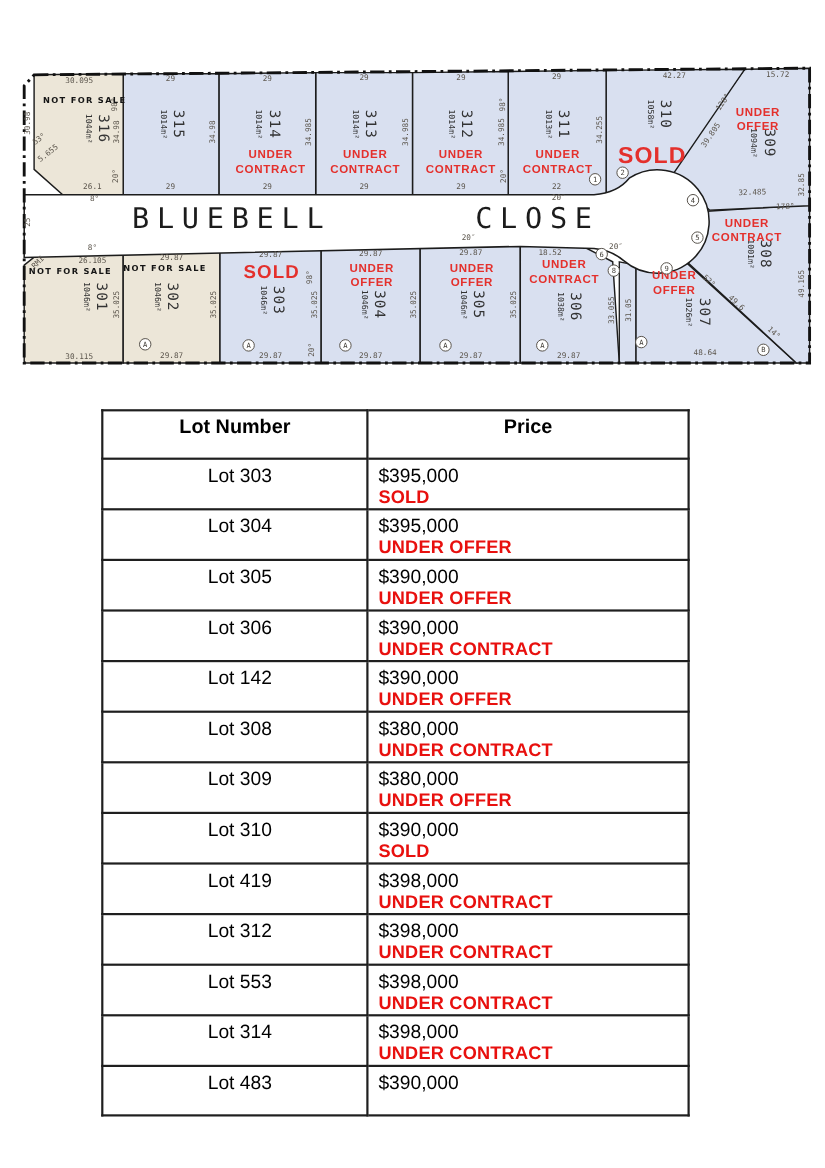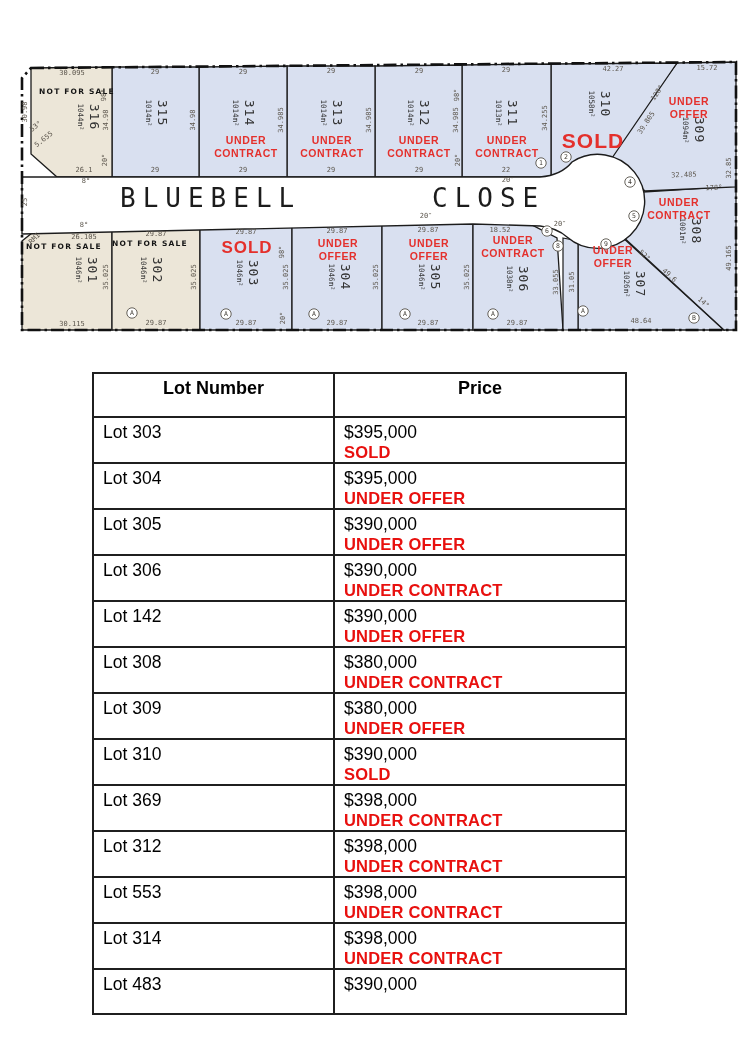--- a/index.html
+++ b/index.html
@@ -18,21 +18,21 @@
   .roadname{font:26px "DejaVu Sans Mono",monospace;fill:#1c1c1c;letter-spacing:7px;}
   .marker-txt{font:6.5px "DejaVu Sans Mono",monospace;fill:#44403a;}
   
   .price-table{position:absolute;left:92px;top:372px;width:535px;border-collapse:collapse;
                table-layout:fixed;}
   .price-table th,.price-table td{border:2px solid #1f1f1f;vertical-align:top;
                font-family:"Liberation Sans",sans-serif;}
   .price-table th{height:37px;font-size:18px;font-weight:bold;text-align:center;
                padding-top:4px;color:#000;}
   .price-table td{height:39px;font-size:17.5px;padding:4px 0 0 9px;color:#000;}
-  .col-lot{width:237px;}
+  .col-lot{width:237px;text-align:center;}
   .price-line{display:flex;align-items:baseline;flex-direction:column;}
   .price-val{display:inline-block;width:100px;color:#000;}
   .price-status{font-weight:bold;font-size:16.5px;color:#e8100e;letter-spacing:.2px;}
 </style>
 </head>
 <body>
 
 <div class="page">
 
   <svg id="plan-svg" width="750" height="360" viewBox="0 0 750 360" style="position:absolute;left:0;top:0;">
@@ -315,21 +315,21 @@
         <tr>
           <td class="col-lot">Lot 310</td>
           <td>
             <div class="price-line">
               <span class="price-val">$390,000</span>
               <span class="price-status">SOLD</span>
             </div>
           </td>
         </tr>
         <tr>
-          <td class="col-lot">Lot 369</td>
+          <td class="col-lot">Lot 419</td>
           <td>
             <div class="price-line">
               <span class="price-val">$398,000</span>
               <span class="price-status">UNDER CONTRACT</span>
             </div>
           </td>
         </tr>
         <tr>
           <td class="col-lot">Lot 312</td>
           <td>

